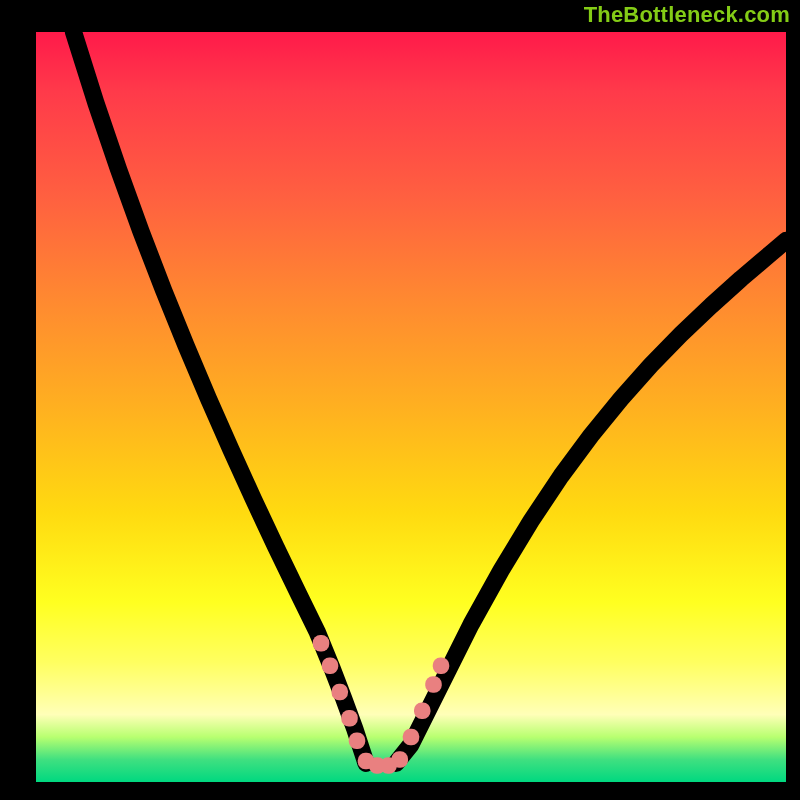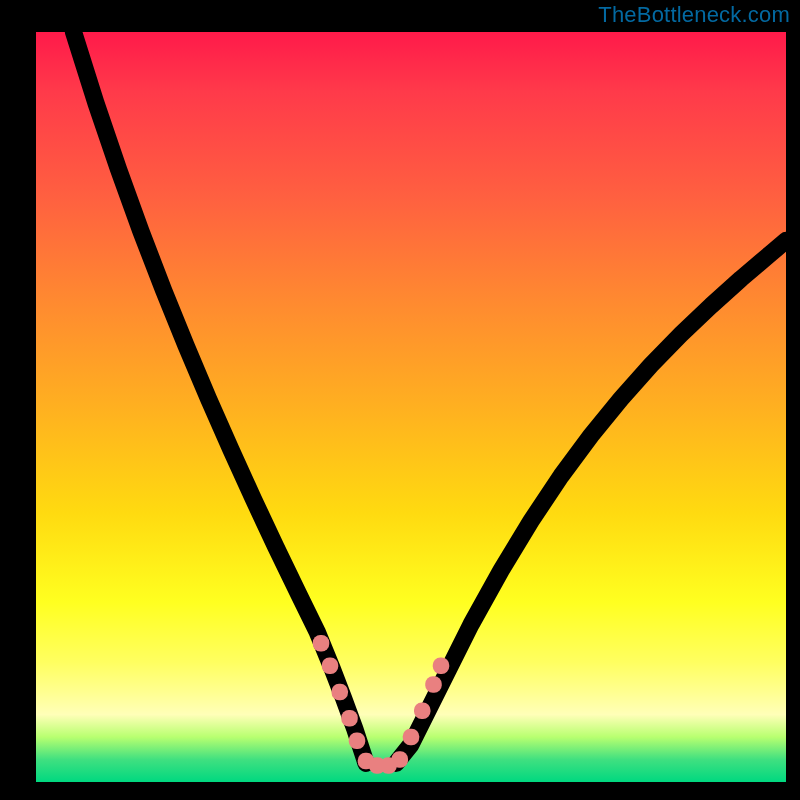--- a/index.html
+++ b/index.html
@@ -14,23 +14,23 @@
   .frame {
     position: relative;
     width: 800px;
     height: 800px;
     background: #000;
   }
   .watermark {
     position: absolute;
     top: 2px;
     right: 10px;
-    color: #0369a1;
+    color: #84cc16;
     font-size: 22px;
-    font-weight: 400;
+    font-weight: 700;
     letter-spacing: 0.2px;
     z-index: 50;
     margin-left: 41px;
   }
   .plot {
     position: absolute;
     left: 36px;
     top: 32px;
     width: 750px;
     height: 750px;

